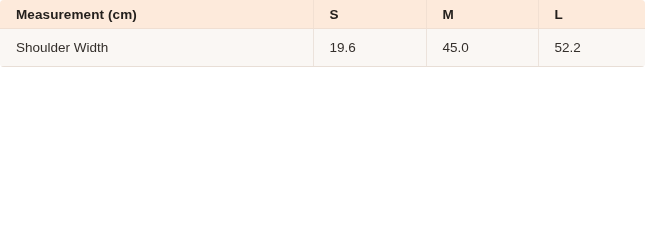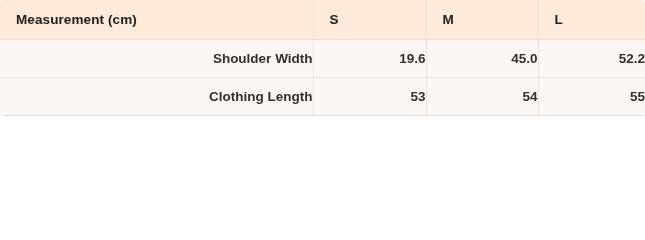--- a/index.html
+++ b/index.html
@@ -29,42 +29,42 @@
   .size-table col.col-s       { width: 113px; }
   .size-table col.col-m       { width: 112px; }
   .size-table col.col-l       { width: 107px; }
 
   .size-table thead th {
     background: #fdeadb;
     font-weight: bold;
     font-size: 13.5px;
     color: #24201d;
     text-align: left;
-    height: 39px;
+    height: 28px;
     padding: 0 0 0 16px;
     border-right: 1px solid #f2e0d2;
     border-bottom: 1px solid #f0dfd2;
     vertical-align: middle;
     letter-spacing: 0.1px;
   }
   .size-table thead th:last-child {
     border-right: none;
   }
 
   .size-table tbody td {
     background: #faf7f4;
     height: 37px;
     padding: 0 0 0 16px;
-    text-align: right;
+    text-align: left;
     vertical-align: middle;
     border-right: 1px solid #ece3dc;
     border-bottom: 1px solid #ece3dc;
     color: #342f2b;
     font-size: 13.5px;
-    font-weight: bold;
+    font-weight: normal;
   }
   .size-table tbody td:last-child {
     border-right: none;
   }
   .size-table tbody tr:last-child td {
     border-bottom: 1px solid #e8ded6;
   }
 
   .cell-label {
     display: block;
@@ -90,22 +90,14 @@
   </thead>
   <tbody>
     <tr>
       <td>
         <span class="cell-label">Shoulder Width</span>
       </td>
       <td>19.6</td>
       <td>45.0</td>
       <td>52.2</td>
     </tr>
-    <tr>
-      <td>
-        <span class="cell-label">Clothing Length</span>
-      </td>
-      <td>53</td>
-      <td>54</td>
-      <td>55</td>
-    </tr>
   </tbody>
 </table>
 
 </body></html>

